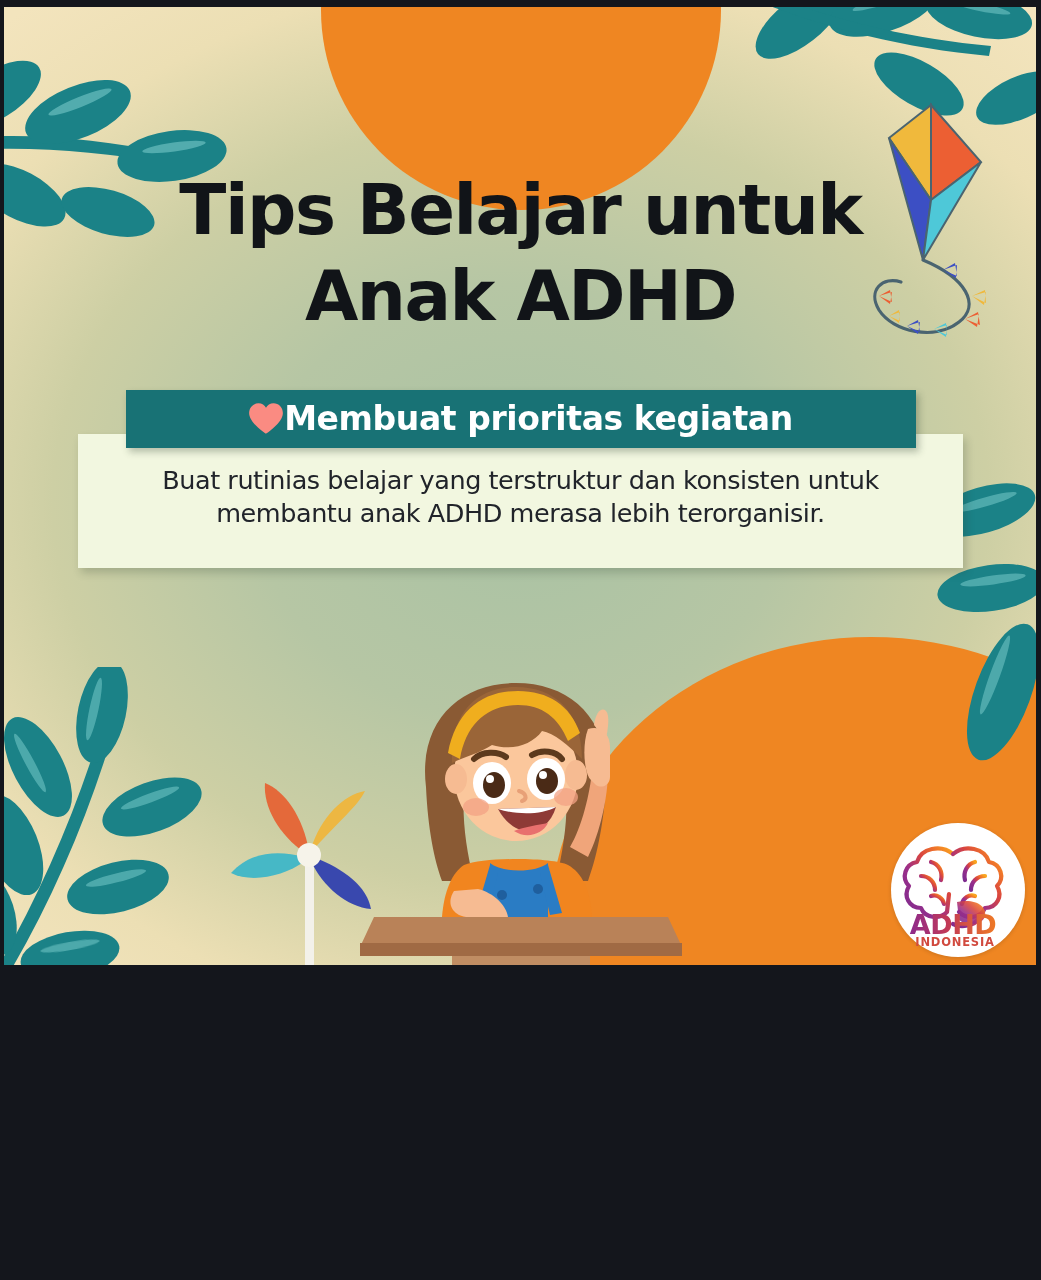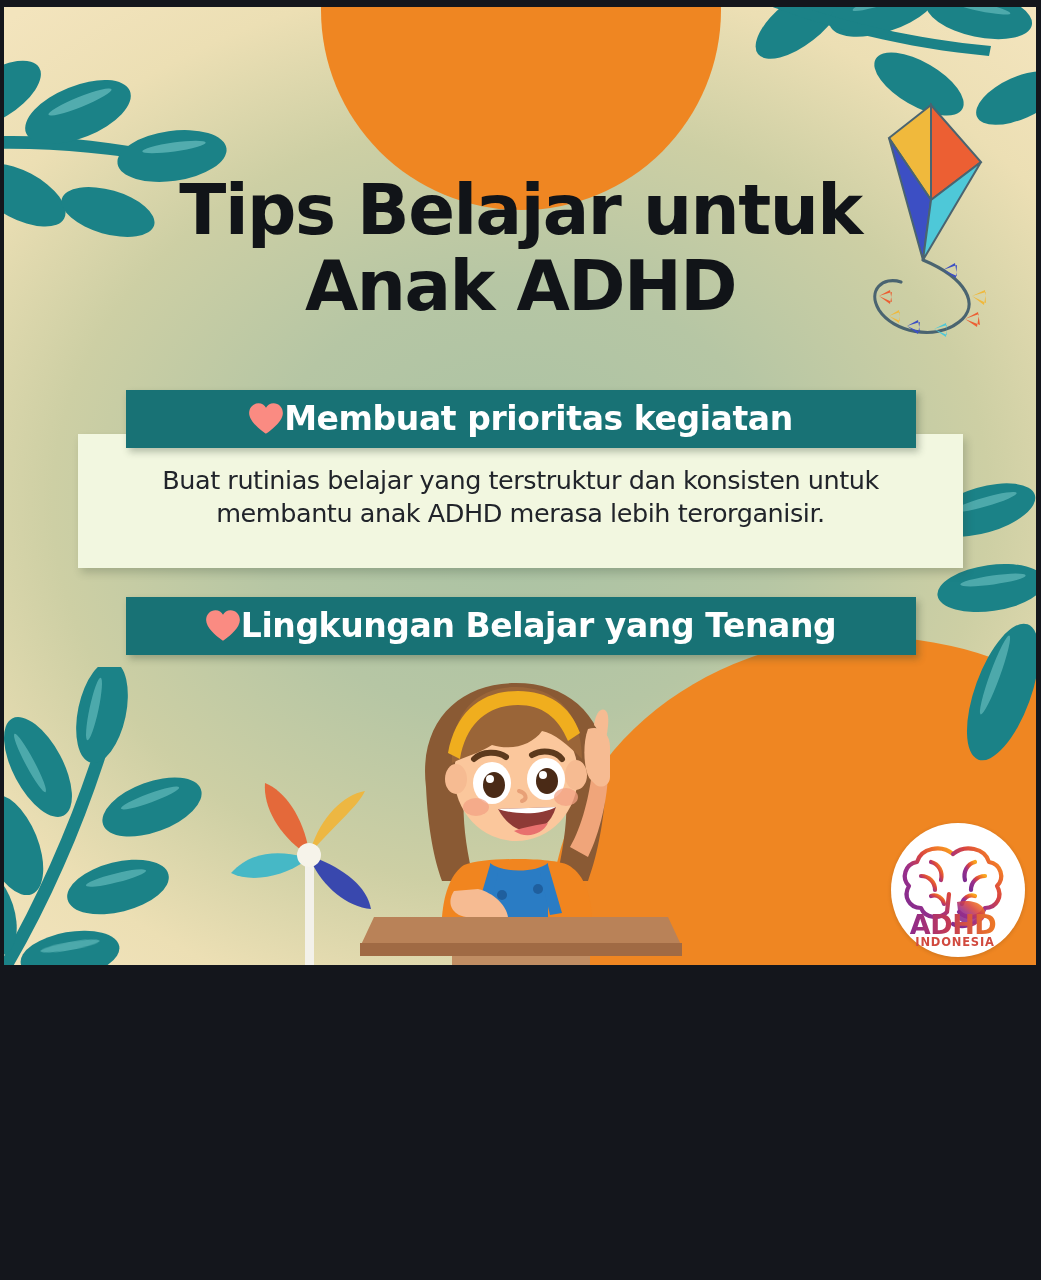--- a/index.html
+++ b/index.html
@@ -55,21 +55,21 @@
   .title {
     position:absolute; top:178px; left:0; width:100%;
     z-index:20; text-align:center;
     color:#111418;
     font-family:"DejaVu Sans", sans-serif;
     font-weight:700;
     font-size:69px;
     line-height:0.95;
     letter-spacing:-1.5px;
   }
-  .title .l2 { display:block; margin-top:10px; }
+  .title .l2 { display:block; margin-top:20px; }
 
   
   .cards { position:absolute; top:390px; left:0; width:100%; z-index:25; }
   .card { position:relative; margin-bottom:29px; }
 
   .card-head {
     position:relative;
     margin:0 auto;
     width:790px;
     background:#187275;
@@ -290,26 +290,20 @@
         </svg>
         <span class="card-head-label">Membuat prioritas kegiatan</span>
       </div>
       <div class="card-body">Buat rutinias belajar yang terstruktur dan konsisten untuk membantu anak ADHD merasa lebih terorganisir.</div>
     </div>
 
     <div class="card">
     </div>
 
     <div class="card">
-      <div class="card-head">
-        <svg class="heart" viewBox="0 0 32 29">
-          <path d="M16 28 C16 28 1 18.5 1 9.6 C1 4.6 4.8 1 9.3 1 C12.4 1 14.8 2.7 16 5 C17.2 2.7 19.6 1 22.7 1 C27.2 1 31 4.6 31 9.6 C31 18.5 16 28 16 28 Z" fill="#fa8b82"></path>
-        </svg>
-        <span class="card-head-label">Lingkungan Belajar yang Tenang</span>
-      </div>
     </div>
 
   </div>
 
   <div class="logo-badge">
     <svg viewBox="0 0 124 124">
       <defs>
         <linearGradient id="brainGrad" x1="0" y1="1" x2="1" y2="0">
           <stop offset="0%" stop-color="#7c2b8f"></stop>
           <stop offset="38%" stop-color="#9b2f8a"></stop>

